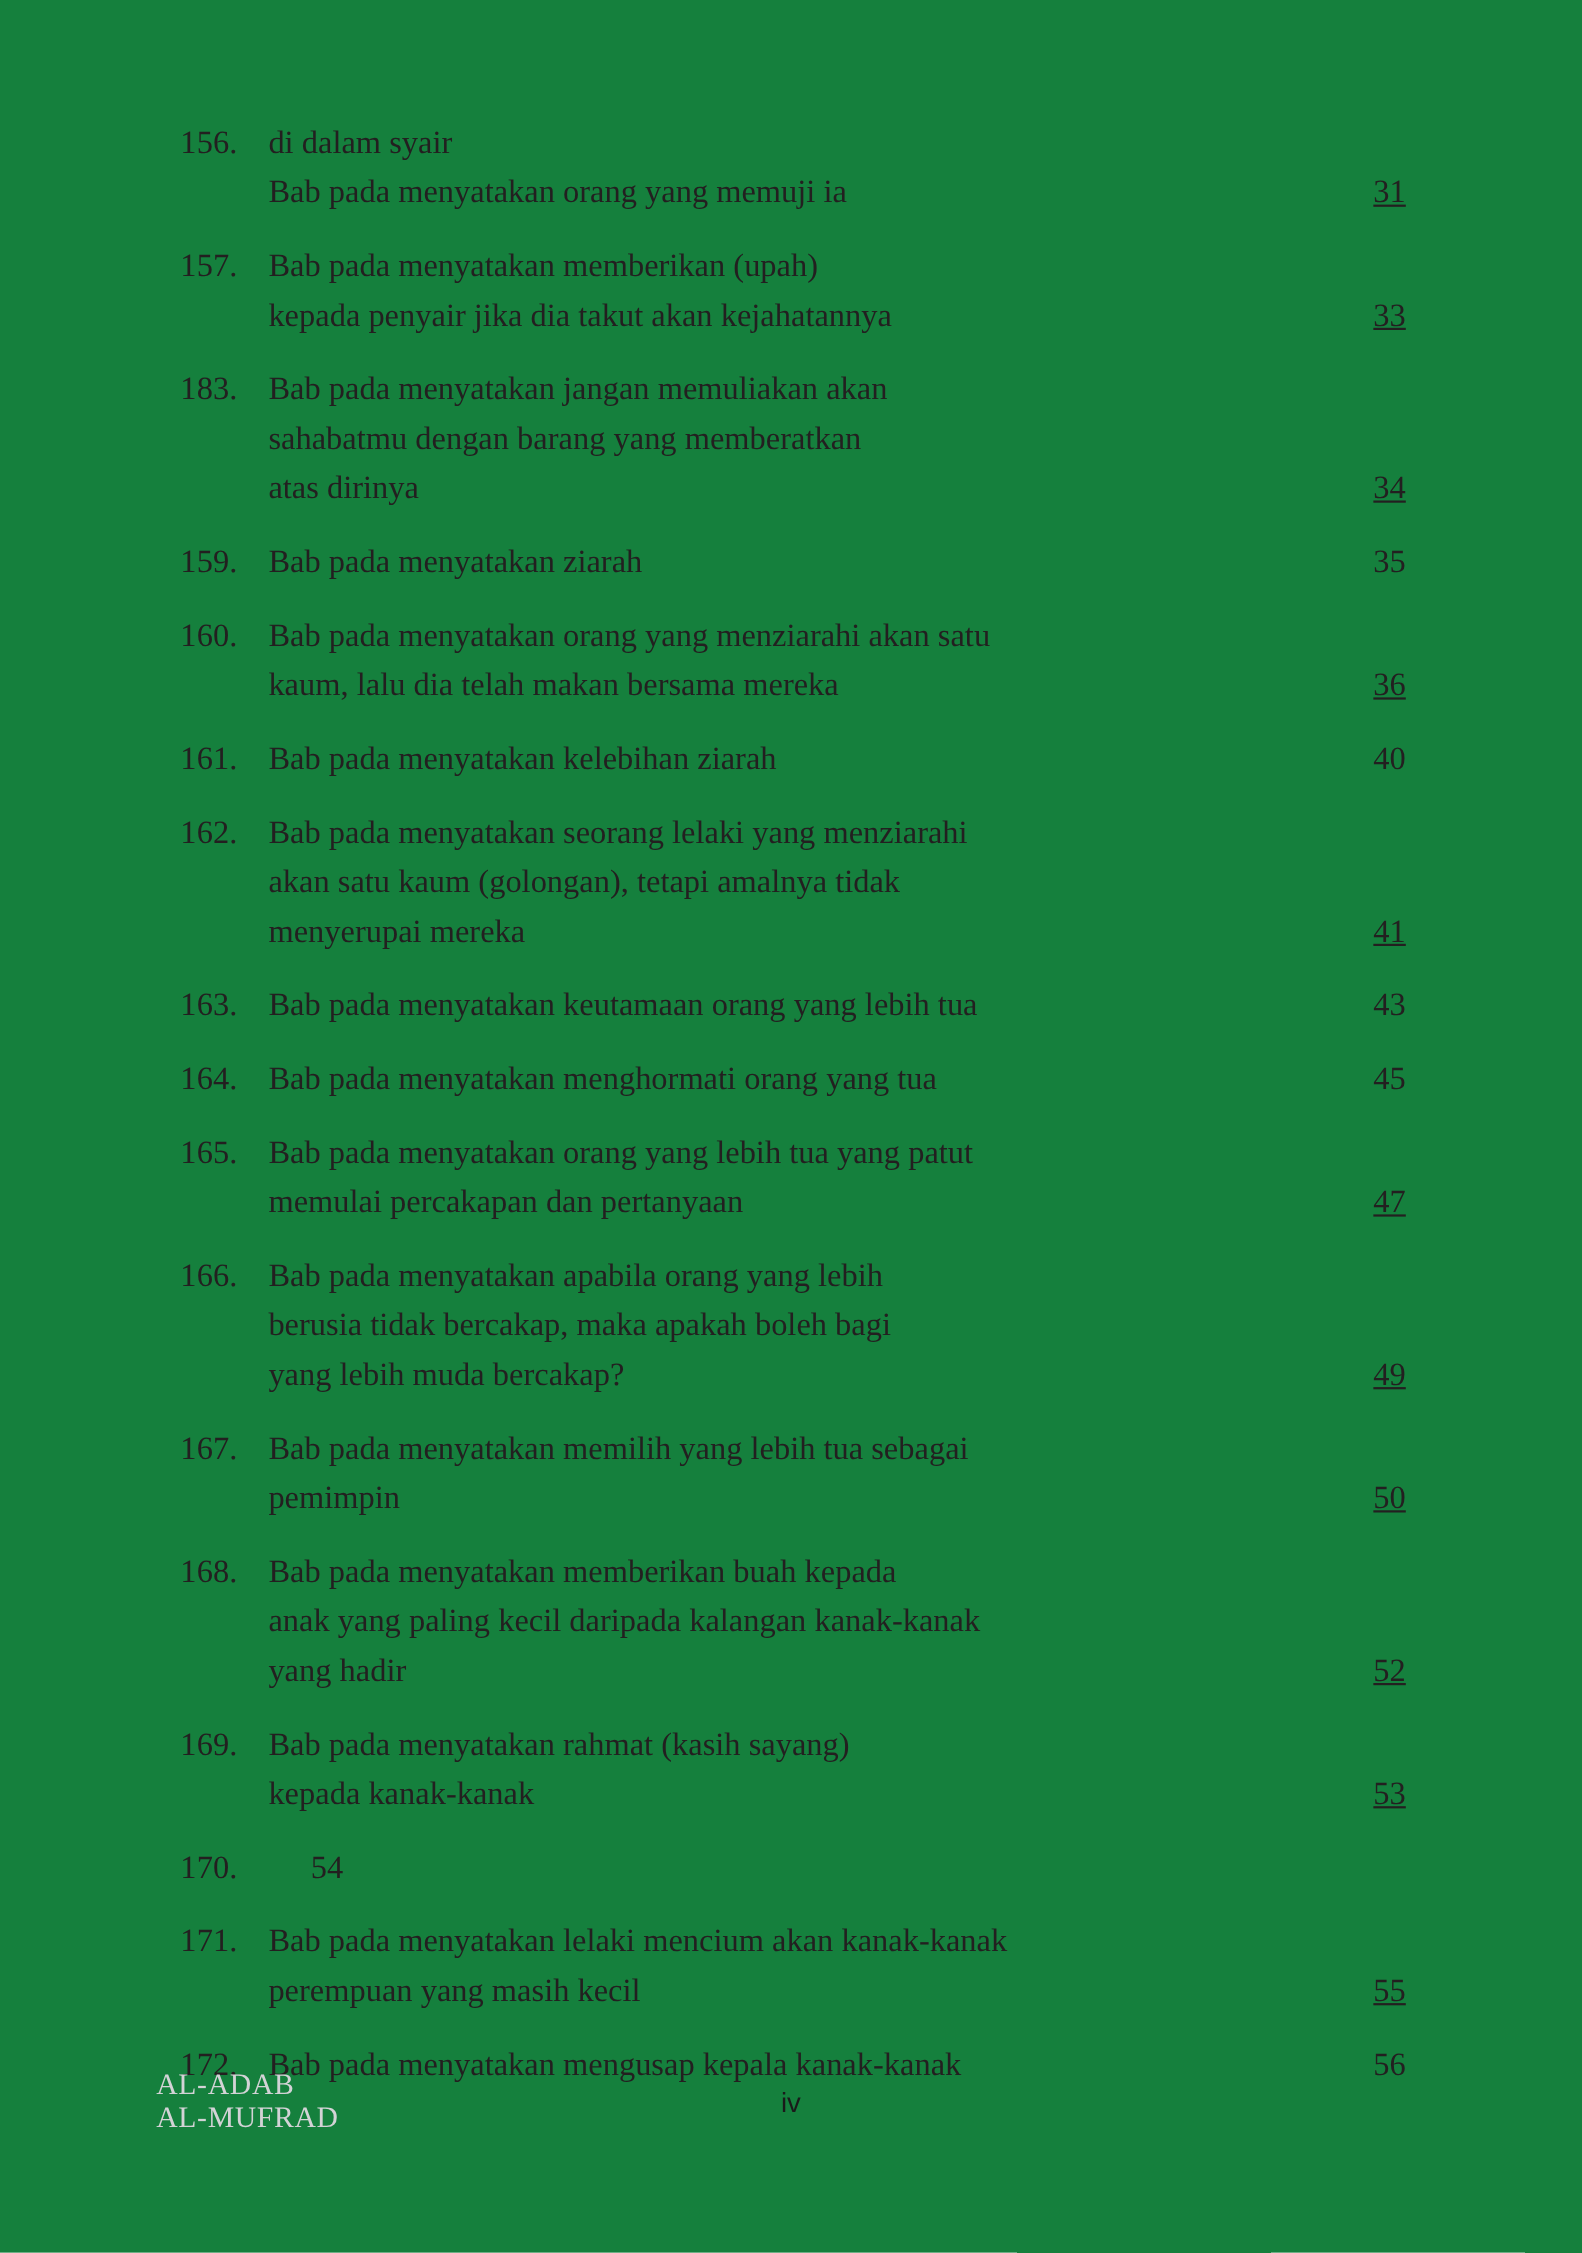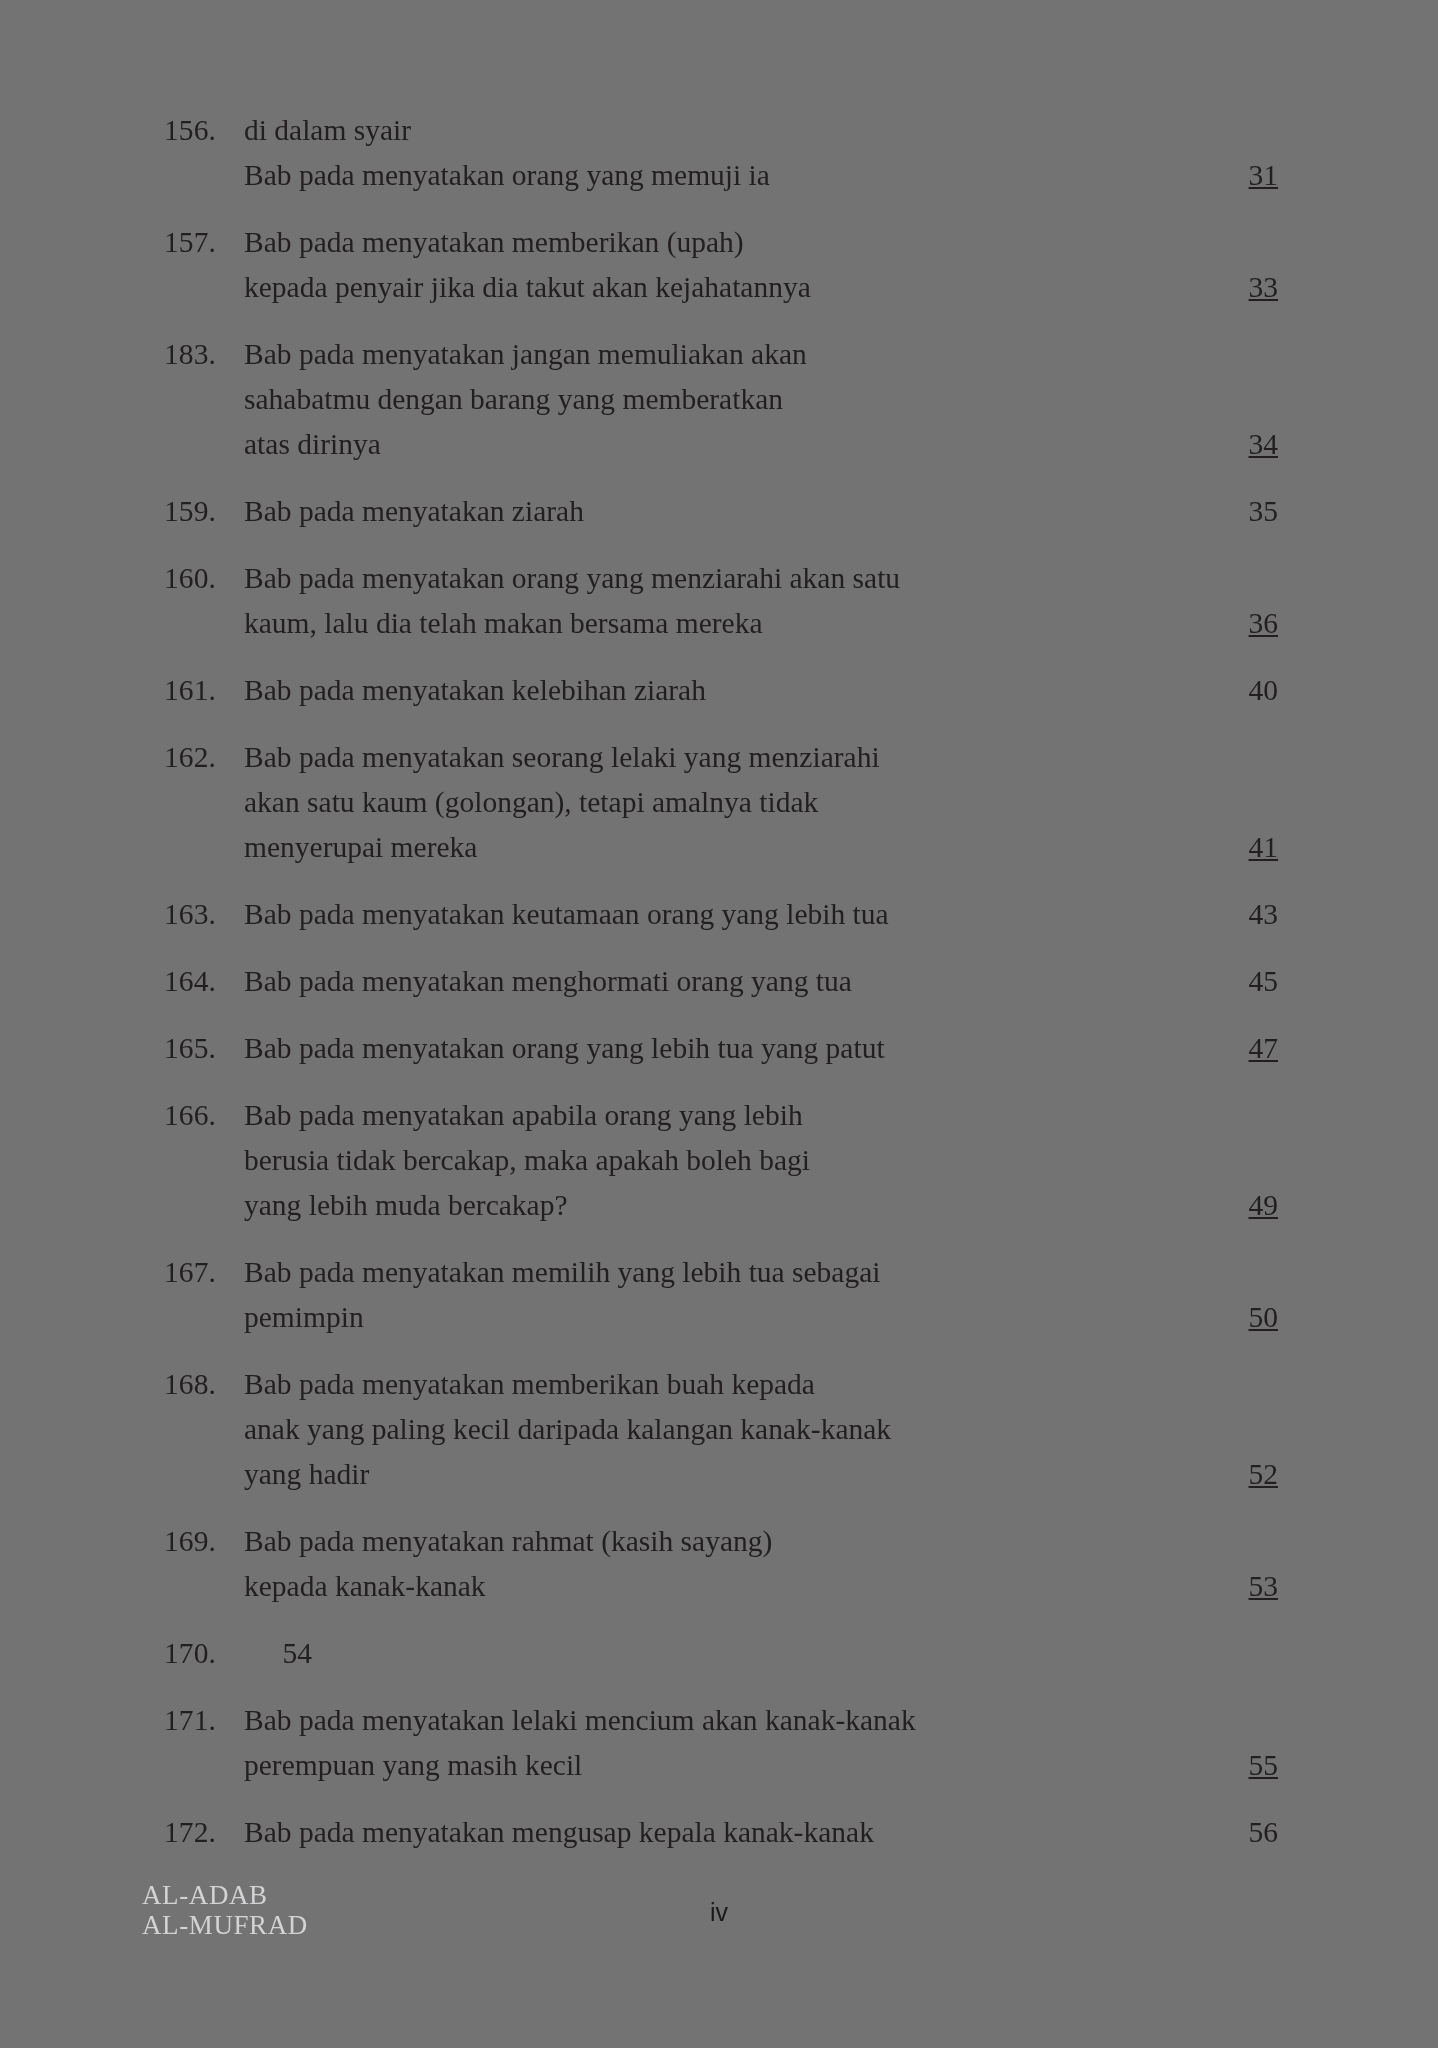--- a/index.html
+++ b/index.html
@@ -8,21 +8,21 @@
     background: #ffffff;
   }
   body {
     font-family: "Liberation Serif", "DejaVu Serif", serif;
     color: #231f20;
   }
   .page {
     position: relative;
     width: 1438px;
     height: 2048px;
-    background: #737373;
+    background: #15803d;
     overflow: hidden;
     box-sizing: border-box;
   }
 
   
   .toc {
     position: absolute;
     left: 138px;
     top: 108px;
     width: 1140px;
@@ -172,20 +172,21 @@
         <div class="entry-num">164.</div>
         <div class="entry-title">
           <span class="ln">Bab pada menyatakan menghormati orang yang tua</span>
         </div>
         <div class="entry-page">45</div>
       </div>
       <div class="toc-entry">
         <div class="entry-num">165.</div>
         <div class="entry-title">
           <span class="ln">Bab pada menyatakan orang yang lebih tua yang patut</span>
+          <span class="ln">memulai percakapan dan pertanyaan</span>
         </div>
         <div class="entry-page align-last">47</div>
       </div>
       <div class="toc-entry">
         <div class="entry-num">166.</div>
         <div class="entry-title">
           <span class="ln">Bab pada menyatakan apabila orang yang lebih</span>
           <span class="ln">berusia tidak bercakap, maka apakah boleh bagi</span>
           <span class="ln">yang lebih muda bercakap?</span>
         </div>

